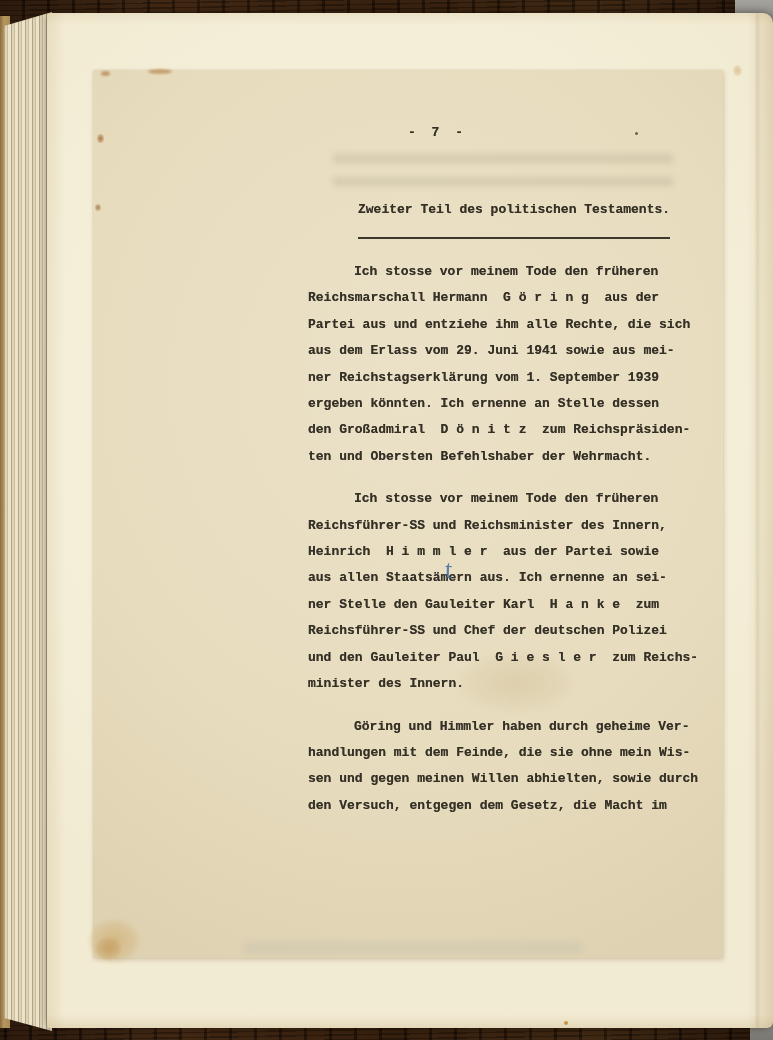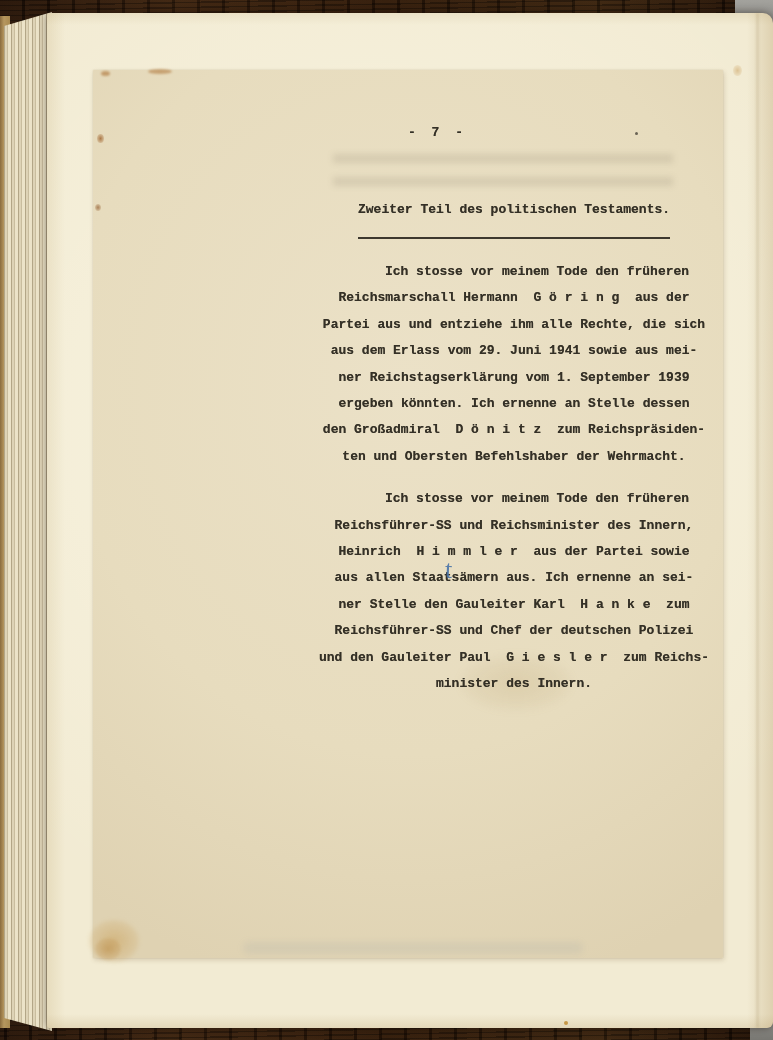--- a/index.html
+++ b/index.html
@@ -62,21 +62,21 @@
     background:repeating-linear-gradient(180deg, rgba(115,105,85,0.32) 0 9px, rgba(115,105,85,0) 9px 23px);
     filter:blur(3px);opacity:.5;}
 
   .typed{color:#343026;font-weight:700;font-size:13px;
     text-shadow:0 0 0.5px rgba(45,40,30,0.65);}
 
   .page-number{position:absolute;left:315px;top:55px;letter-spacing:4px;white-space:pre;}
   .doc-title{position:absolute;left:265px;top:132px;white-space:pre;
     padding-bottom:20px;border-bottom:2.5px solid #3d382e;}
   .text-block{position:absolute;left:215px;top:189px;width:412px;line-height:26.4px;}
-  .text-block p{margin:0 0 16px 0;text-indent:46px;white-space:pre-wrap;text-align:center;}
+  .text-block p{margin:0 0 16px 0;text-indent:46px;white-space:pre-wrap;}
 
   .blue-t{position:absolute;left:352px;top:487px;z-index:6;
     font-family:"Liberation Serif","DejaVu Serif",serif;
     font-size:26px;line-height:26px;color:#4a74a8;opacity:.9;transform:rotate(2deg);}
 
   
   .stain{position:absolute;border-radius:50%;}
   .st-e1{left:4px;top:64px;width:7px;height:9px;background:radial-gradient(#9a5a22,rgba(154,90,34,0));opacity:.75;}
   .st-e2{left:8px;top:1px;width:9px;height:5px;background:#a86a2a;opacity:.55;filter:blur(1px);}
   .st-e3{left:55px;top:-1px;width:24px;height:5px;background:#a86a2a;opacity:.5;filter:blur(1px);}
@@ -132,19 +132,23 @@
 den Großadmiral  D ö n i t z  zum Reichspräsiden-
 ten und Obersten Befehlshaber der Wehrmacht.</p>
       <p>Ich stosse vor meinem Tode den früheren
 Reichsführer-SS und Reichsminister des Innern,
 Heinrich  H i m m l e r  aus der Partei sowie
 aus allen Staatsämern aus. Ich ernenne an sei-
 ner Stelle den Gauleiter Karl  H a n k e  zum
 Reichsführer-SS und Chef der deutschen Polizei
 und den Gauleiter Paul  G i e s l e r  zum Reichs-
 minister des Innern.</p>
+      <p>Göring und Himmler haben durch geheime Ver-
+handlungen mit dem Feinde, die sie ohne mein Wis-
+sen und gegen meinen Willen abhielten, sowie durch
+den Versuch, entgegen dem Gesetz, die Macht im</p>
     </div>
 
     <div class="blue-t">t</div>
 
   </div>
 
 </div>
 
 </body></html>

